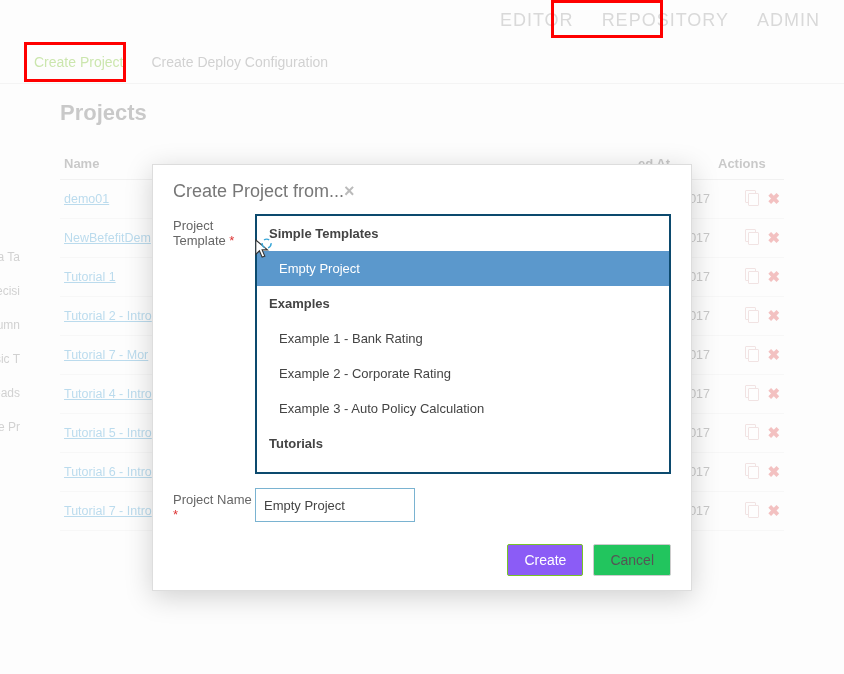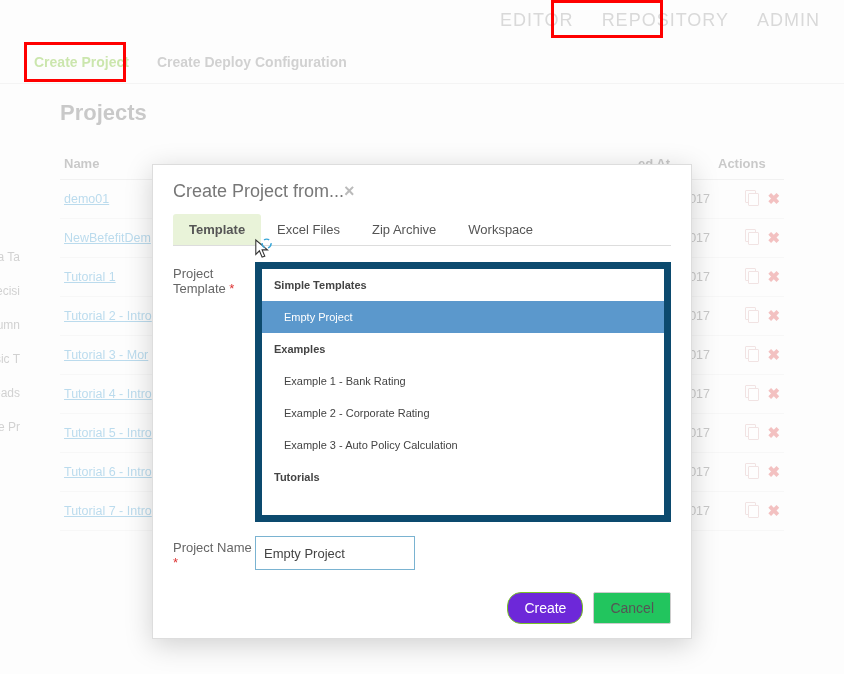--- a/index.html
+++ b/index.html
@@ -39,21 +39,21 @@
 
 
 .subnav {
   height: 44px;
   display: flex;
   align-items: center;
   gap: 28px;
   padding-left: 34px;
   border-bottom: 1px solid #e6e6e6;
 }
-.subnav-item { color: #999; font-size: 14px; font-weight: bold; }
+.subnav-item { color: #999; font-size: 14px; }
 .subnav-item.active { color: #8cc84b; }
 
 
 .page {
   padding: 16px 60px 0 60px;
 }
 .page h1 {
   font-weight: 700;
   color: #888;
   font-size: 22px;
@@ -152,24 +152,24 @@
   border-radius:3px 3px 0 0;
   position:relative;
 }
 
 .row { display:flex; margin-bottom:14px; }
 .lbl { width:82px; color:#666; font-size:13px; padding-top:4px; }
 .lbl .req { color:#d33; }
 
 .template-list {
   flex:1;
-  border:7px solid #0c4a6e;
+  border:2px solid #0c4a6e;
   height:260px;
   overflow-y:scroll;
-  font-size:11px;
+  font-size:13px;
 }
 .tl-head {
   padding:10px 12px; font-weight:700; color:#444;
 }
 .tl-item {
   padding:10px 22px; cursor:pointer; color:#444;
 }
 .tl-item.sel {
   background:#5b98cc; color:#fff; padding-left:22px;
 }
@@ -191,24 +191,23 @@
 .btn {
   padding:7px 16px;
   font-size:14px;
   border:1px solid #ccc;
   background:#22c55e;
   border-radius:2px;
   cursor:pointer;
   color:#555;
 }
 .btn.primary {
-  background:#6d28d9;
+  background:#8b5cf6;
   border-color:#79c426;
   color:#fff;
-  border-radius:14px;
 }
 
 
 .cursor {
   position:absolute;
   left:254px; top:238px;
   z-index:50;
   pointer-events:none;
 }
 .cursor svg { width:18px; height:22px; }
@@ -267,21 +266,21 @@
           <td class="name"><a href="#">Tutorial 1</a></td>
           <td class="at">2017</td>
           <td class="act"><span class="icon-copy"></span><span class="icon-del">✖</span></td>
         </tr>
         <tr>
           <td class="name"><a href="#">Tutorial 2 - Intro</a></td>
           <td class="at">2017</td>
           <td class="act"><span class="icon-copy"></span><span class="icon-del">✖</span></td>
         </tr>
         <tr>
-          <td class="name"><a href="#">Tutorial 3 - Mor</a></td>
+          <td class="name"><a href="#">Tutorial 7 - Mor</a></td>
           <td class="at">2017</td>
           <td class="act"><span class="icon-copy"></span><span class="icon-del">✖</span></td>
         </tr>
         <tr>
           <td class="name"><a href="#">Tutorial 4 - Intro</a></td>
           <td class="at">2017</td>
           <td class="act"><span class="icon-copy"></span><span class="icon-del">✖</span></td>
         </tr>
         <tr>
           <td class="name"><a href="#">Tutorial 5 - Intro</a></td>
@@ -306,26 +305,20 @@
 
 <div class="hl hl-repo"></div>
 <div class="hl hl-create"></div>
 
 <div class="modal">
   <div class="modal-head">
     <h2>Create Project from...</h2>
     <span class="modal-close">×</span>
   </div>
   <div class="modal-body">
-    <div class="tabs">
-      <div class="tab active">Template</div>
-      <div class="tab">Excel Files</div>
-      <div class="tab">Zip Archive</div>
-      <div class="tab">Workspace</div>
-    </div>
 
     <div class="row">
       <div class="lbl">
         <span>Project Template</span><span class="req"> *</span>
       </div>
       <div class="template-list">
         <div class="tl-head">Simple Templates</div>
         <div class="tl-item sel">Empty Project</div>
         <div class="tl-head">Examples</div>
         <div class="tl-item">Example 1 - Bank Rating</div>

